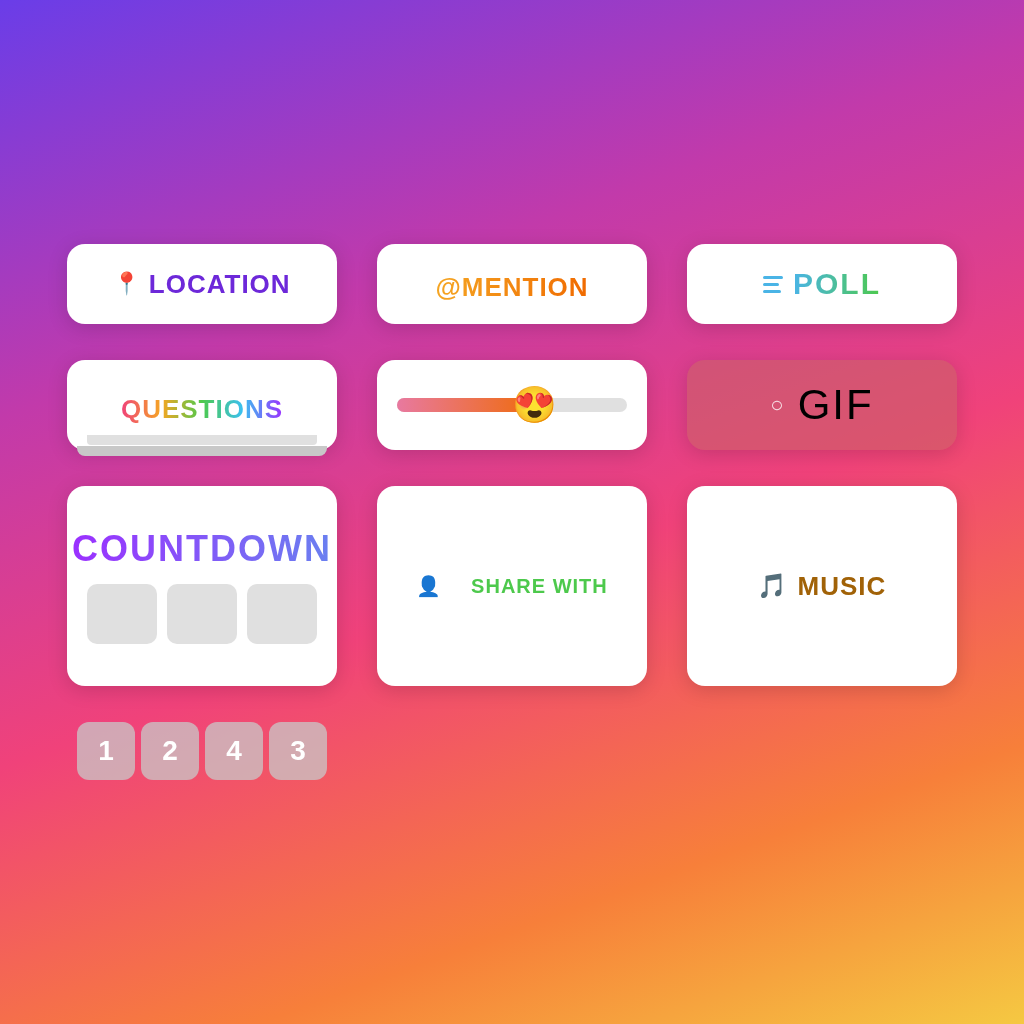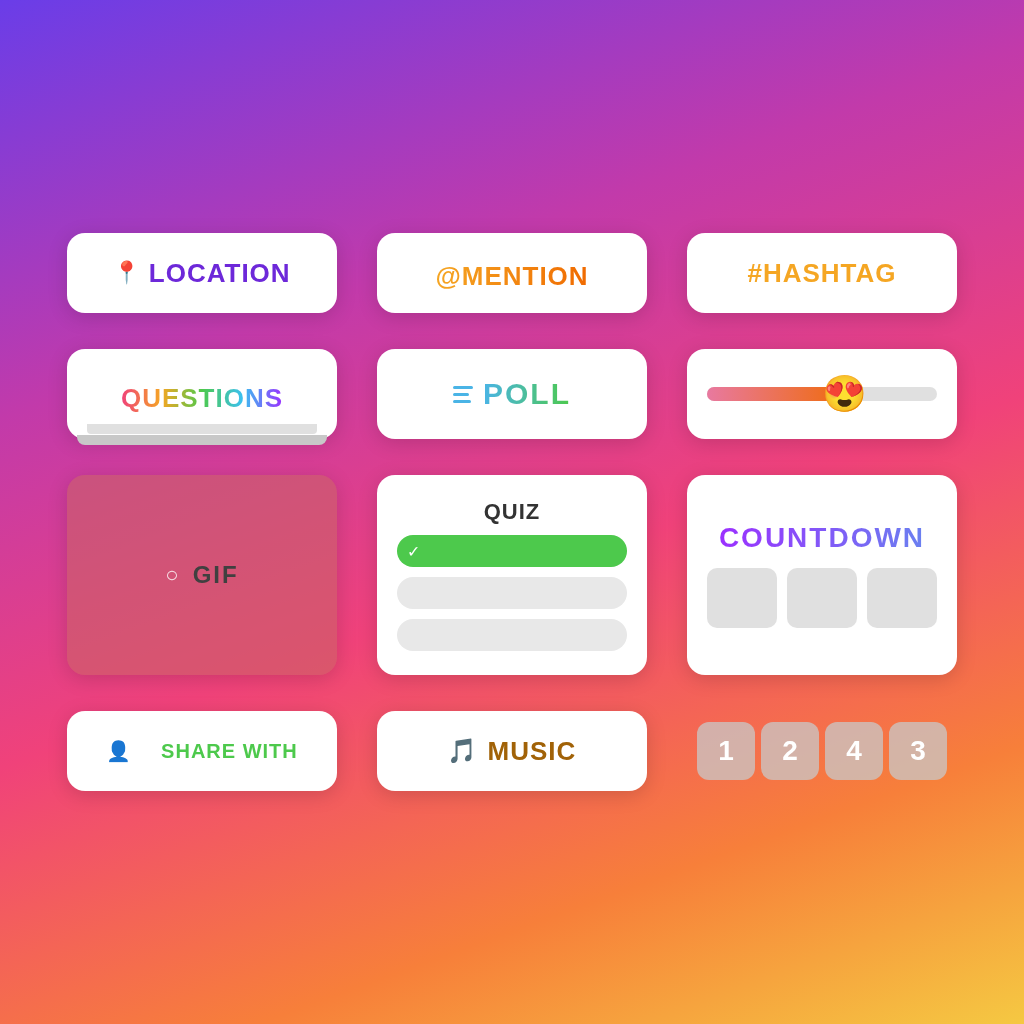--- a/index.html
+++ b/index.html
@@ -164,23 +164,23 @@
     .gif-sticker {
       background: rgba(200, 100, 100, 0.55);
       gap: 14px;
       border-radius: 18px;
     }
     .gif-sticker .search-icon {
       color: rgba(255,255,255,0.8);
       font-size: 22px;
     }
     .gif-sticker .label {
-      font-size: 24px;
-      font-weight: 700;
-      color: #404040;
+      font-size: 42px;
+      font-weight: 400;
+      color: #000000;
       letter-spacing: 2px;
     }
 
     .quiz-sticker {
       flex-direction: column;
       padding: 18px 20px;
       gap: 10px;
       min-height: 200px;
     }
     .quiz-sticker .quiz-title {
@@ -211,21 +211,21 @@
     }
 
     .countdown-sticker {
       flex-direction: column;
       padding: 18px 20px;
       gap: 14px;
       min-height: 200px;
       align-items: flex-start;
     }
     .countdown-sticker .label {
-      font-size: 28px;
+      font-size: 36px;
       font-weight: 700;
       letter-spacing: 2px;
       background: linear-gradient(90deg, #9b30ff, #6a80f0);
       -webkit-background-clip: text;
       -webkit-text-fill-color: transparent;
       background-clip: text;
       align-self: center;
     }
     .countdown-blocks {
       display: flex;
@@ -296,59 +296,48 @@
 
   <div class="sticker location-sticker">
     <span class="pin-icon">📍</span>
     <span class="label">LOCATION</span>
   </div>
 
   <div class="sticker mention-sticker">
     <span class="label">@MENTION</span>
   </div>
 
-  <div class="sticker hashtag-sticker">
-    <span class="label">#HASHTAG</span>
-  </div>
-
-  <div class="sticker questions-sticker">
-    <span class="label">QUESTIONS</span>
-    <div class="questions-bottom"></div>
-    <div class="questions-shadow"></div>
-  </div>
 
   <div class="sticker poll-sticker">
     <div class="lines-icon">
       <span></span>
       <span></span>
       <span></span>
     </div>
     <span class="label">POLL</span>
   </div>
 
+  <div class="sticker questions-sticker">
+    <span class="label">QUESTIONS</span>
+    <div class="questions-bottom"></div>
+    <div class="questions-shadow"></div>
+  </div>
+
   <div class="sticker emoji-slider-sticker">
     <div class="slider-track">
       <div class="slider-fill"></div>
       <span class="slider-emoji">😍</span>
     </div>
   </div>
 
   <div class="sticker gif-sticker">
     <span class="search-icon">○</span>
     <span class="label">GIF</span>
   </div>
 
-  <div class="sticker quiz-sticker">
-    <span class="quiz-title">QUIZ</span>
-    <div class="quiz-option correct">
-      <span class="check-icon">✓</span>
-    </div>
-    <div class="quiz-option empty"></div>
-    <div class="quiz-option empty"></div>
-  </div>
 
   <div class="sticker countdown-sticker">
     <span class="label">COUNTDOWN</span>
     <div class="countdown-blocks">
       <div class="countdown-block"></div>
       <div class="countdown-block"></div>
       <div class="countdown-block"></div>
     </div>
   </div>
 

